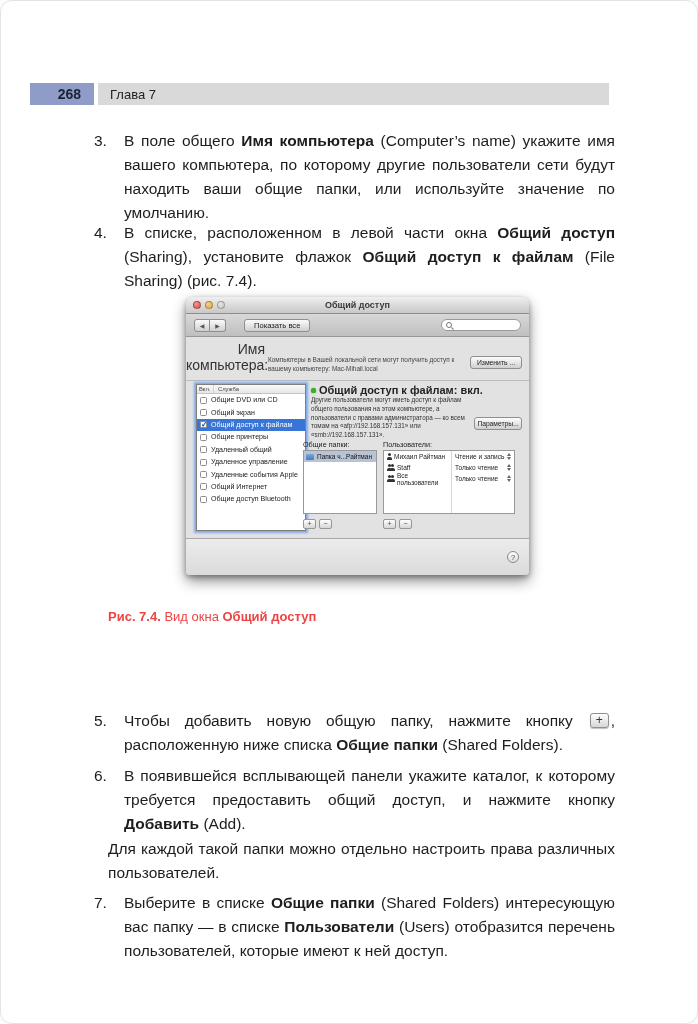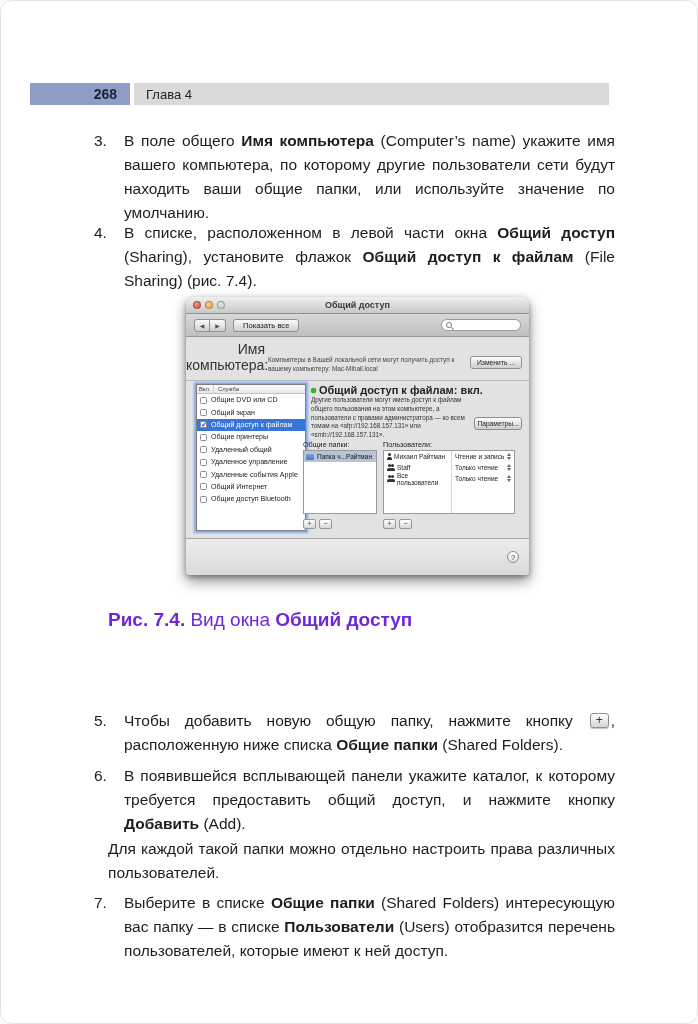--- a/index.html
+++ b/index.html
@@ -2,57 +2,57 @@
 <html><head>
 <meta charset="utf-8">
 <style>
   * { box-sizing: border-box; margin: 0; padding: 0; }
   html,body { width:698px; height:1024px; }
   body { background:#fbfbfb; font-family:"Liberation Sans", sans-serif; }
   .page { position:absolute; inset:0; background:#ffffff; border:1px solid #e3e3e3; border-radius:12px; overflow:hidden; }
 
   
   .header { position:absolute; top:82px; left:29px; right:88px; height:22px; display:flex; }
-  .pagenum { width:100px; background:#8f9cc7; color:#1b2235; font-weight:bold; font-size:14px;
+  .pagenum { width:64px; background:#8f9cc7; color:#1b2235; font-weight:bold; font-size:14px;
              display:flex; align-items:center; justify-content:flex-end; padding-right:13px; }
   .chapter { flex:1; margin-left:4px; background:#d9d9d9; color:#222; font-size:13px;
              display:flex; align-items:center; padding-left:12px; }
 
   
   .tb { position:absolute; left:93px; width:521px; font-size:15.5px; line-height:24px; color:#1d1d1d; }
   .item { display:flex; }
   .item .num { width:30px; flex:none; }
   .item .txt { flex:1; text-align:justify; }
   .para { padding-left:14px; text-align:justify; }
   .b { font-weight:bold; }
   .inline-btn { display:inline-block; border:1px solid #8f8f8f; border-radius:3px;
                 background:linear-gradient(#ffffff,#d6d6d6); box-shadow:0 1px 1px rgba(0,0,0,.25);
                 padding:0 5px; line-height:13px; font-size:12px; vertical-align:2px; margin:0 2px; color:#333; }
-  .caption { position:absolute; left:107px; font-size:19px; color:#6d28d9; }
+  .caption { position:absolute; left:107px; font-size:13px; color:#ef4444; }
 
   #item3 { top:128px; } #item4 { top:220px; }
   #caption { top:608px; }
   #para1 { top:655px; } #item5 { top:708px; } #item6 { top:763px; }
   #para2 { top:836px; } #item7 { top:890px; }
 
   
   .mac-window { position:absolute; left:185px; top:296px; width:343px; height:278px;
                 border-radius:7px 7px 4px 4px; overflow:hidden; background:#e2e2e2;
                 box-shadow:0 6px 14px rgba(0,0,0,.45), 0 2px 5px rgba(0,0,0,.3);
                 font-family:"Liberation Sans", sans-serif; color:#222; }
   .titlebar { height:17px; background:linear-gradient(#efefef,#c8c8c8); border-bottom:1px solid #8e8e8e;
               position:relative; display:flex; align-items:center; justify-content:center;
               font-size:9px; font-weight:bold; color:#3a3a3a; }
   .lights { position:absolute; left:7px; top:4px; display:flex; gap:4px; }
   .light { width:8px; height:8px; border-radius:50%; border:1px solid rgba(0,0,0,.25); }
   .light.red { background:radial-gradient(circle at 35% 30%, #f59a90, #d44a42); }
   .light.yellow { background:radial-gradient(circle at 35% 30%, #f7d08a, #e0a33e); }
   .light.green { background:radial-gradient(circle at 35% 30%, #e8e8e4, #c2c2bc); }
   .toolbar { height:23px; background:linear-gradient(#d8d8d8,#bfbfbf); border-bottom:1px solid #979797;
-             display:flex; align-items:center; padding:0 8px; gap:7px; }
+             display:flex; align-items:center; padding:0 8px; gap:18px; }
   .navbtns { display:flex; }
   .navbtn { width:16px; height:13px; background:linear-gradient(#fbfbfb,#cfcfcf); border:1px solid #8f8f8f;
             font-size:6px; line-height:12px; text-align:center; color:#555; }
   .navbtn.back { border-radius:3px 0 0 3px; }
   .navbtn.fwd { border-radius:0 3px 3px 0; border-left:none; }
   .showall { height:13px; padding:0 9px; background:linear-gradient(#fbfbfb,#cfcfcf); border:1px solid #8f8f8f;
              border-radius:3px; font-size:7.6px; line-height:11px; color:#222; }
   .searchbox { margin-left:auto; width:80px; height:12px; background:#fff; border:1px solid #9a9a9a;
                border-radius:7px; display:flex; align-items:center; padding-left:4px; }
   .mag { width:6px; height:6px; border:1px solid #777; border-radius:50%; position:relative; flex:none; }
@@ -117,21 +117,21 @@
               border:1px solid #8a8a8a; background:linear-gradient(#fff,#ddd); font-size:7.5px;
               line-height:11px; text-align:center; color:#444; }
 </style>
 </head>
 <body>
 
 <div class="page">
 
   <div class="header">
     <div class="pagenum">268</div>
-    <div class="chapter">Глава 4</div>
+    <div class="chapter">Глава 7</div>
   </div>
 
   <div class="tb item" id="item3">
     <span class="num">3.</span>
     <span class="txt"><span>В поле общего </span><span class="b">Имя компьютера</span><span> (Computer’s name) укажите имя вашего компьютера, по которому другие пользователи сети будут находить ваши общие папки, или используйте значение по умолчанию.</span></span>
   </div>
 
   <div class="tb item" id="item4">
     <span class="num">4.</span>
     <span class="txt"><span>В списке, расположенном в левой части окна </span><span class="b">Общий доступ</span><span> (Sharing), установите флажок </span><span class="b">Общий доступ к файлам</span><span> (File Sharing) (рис. 7.4).</span></span>

